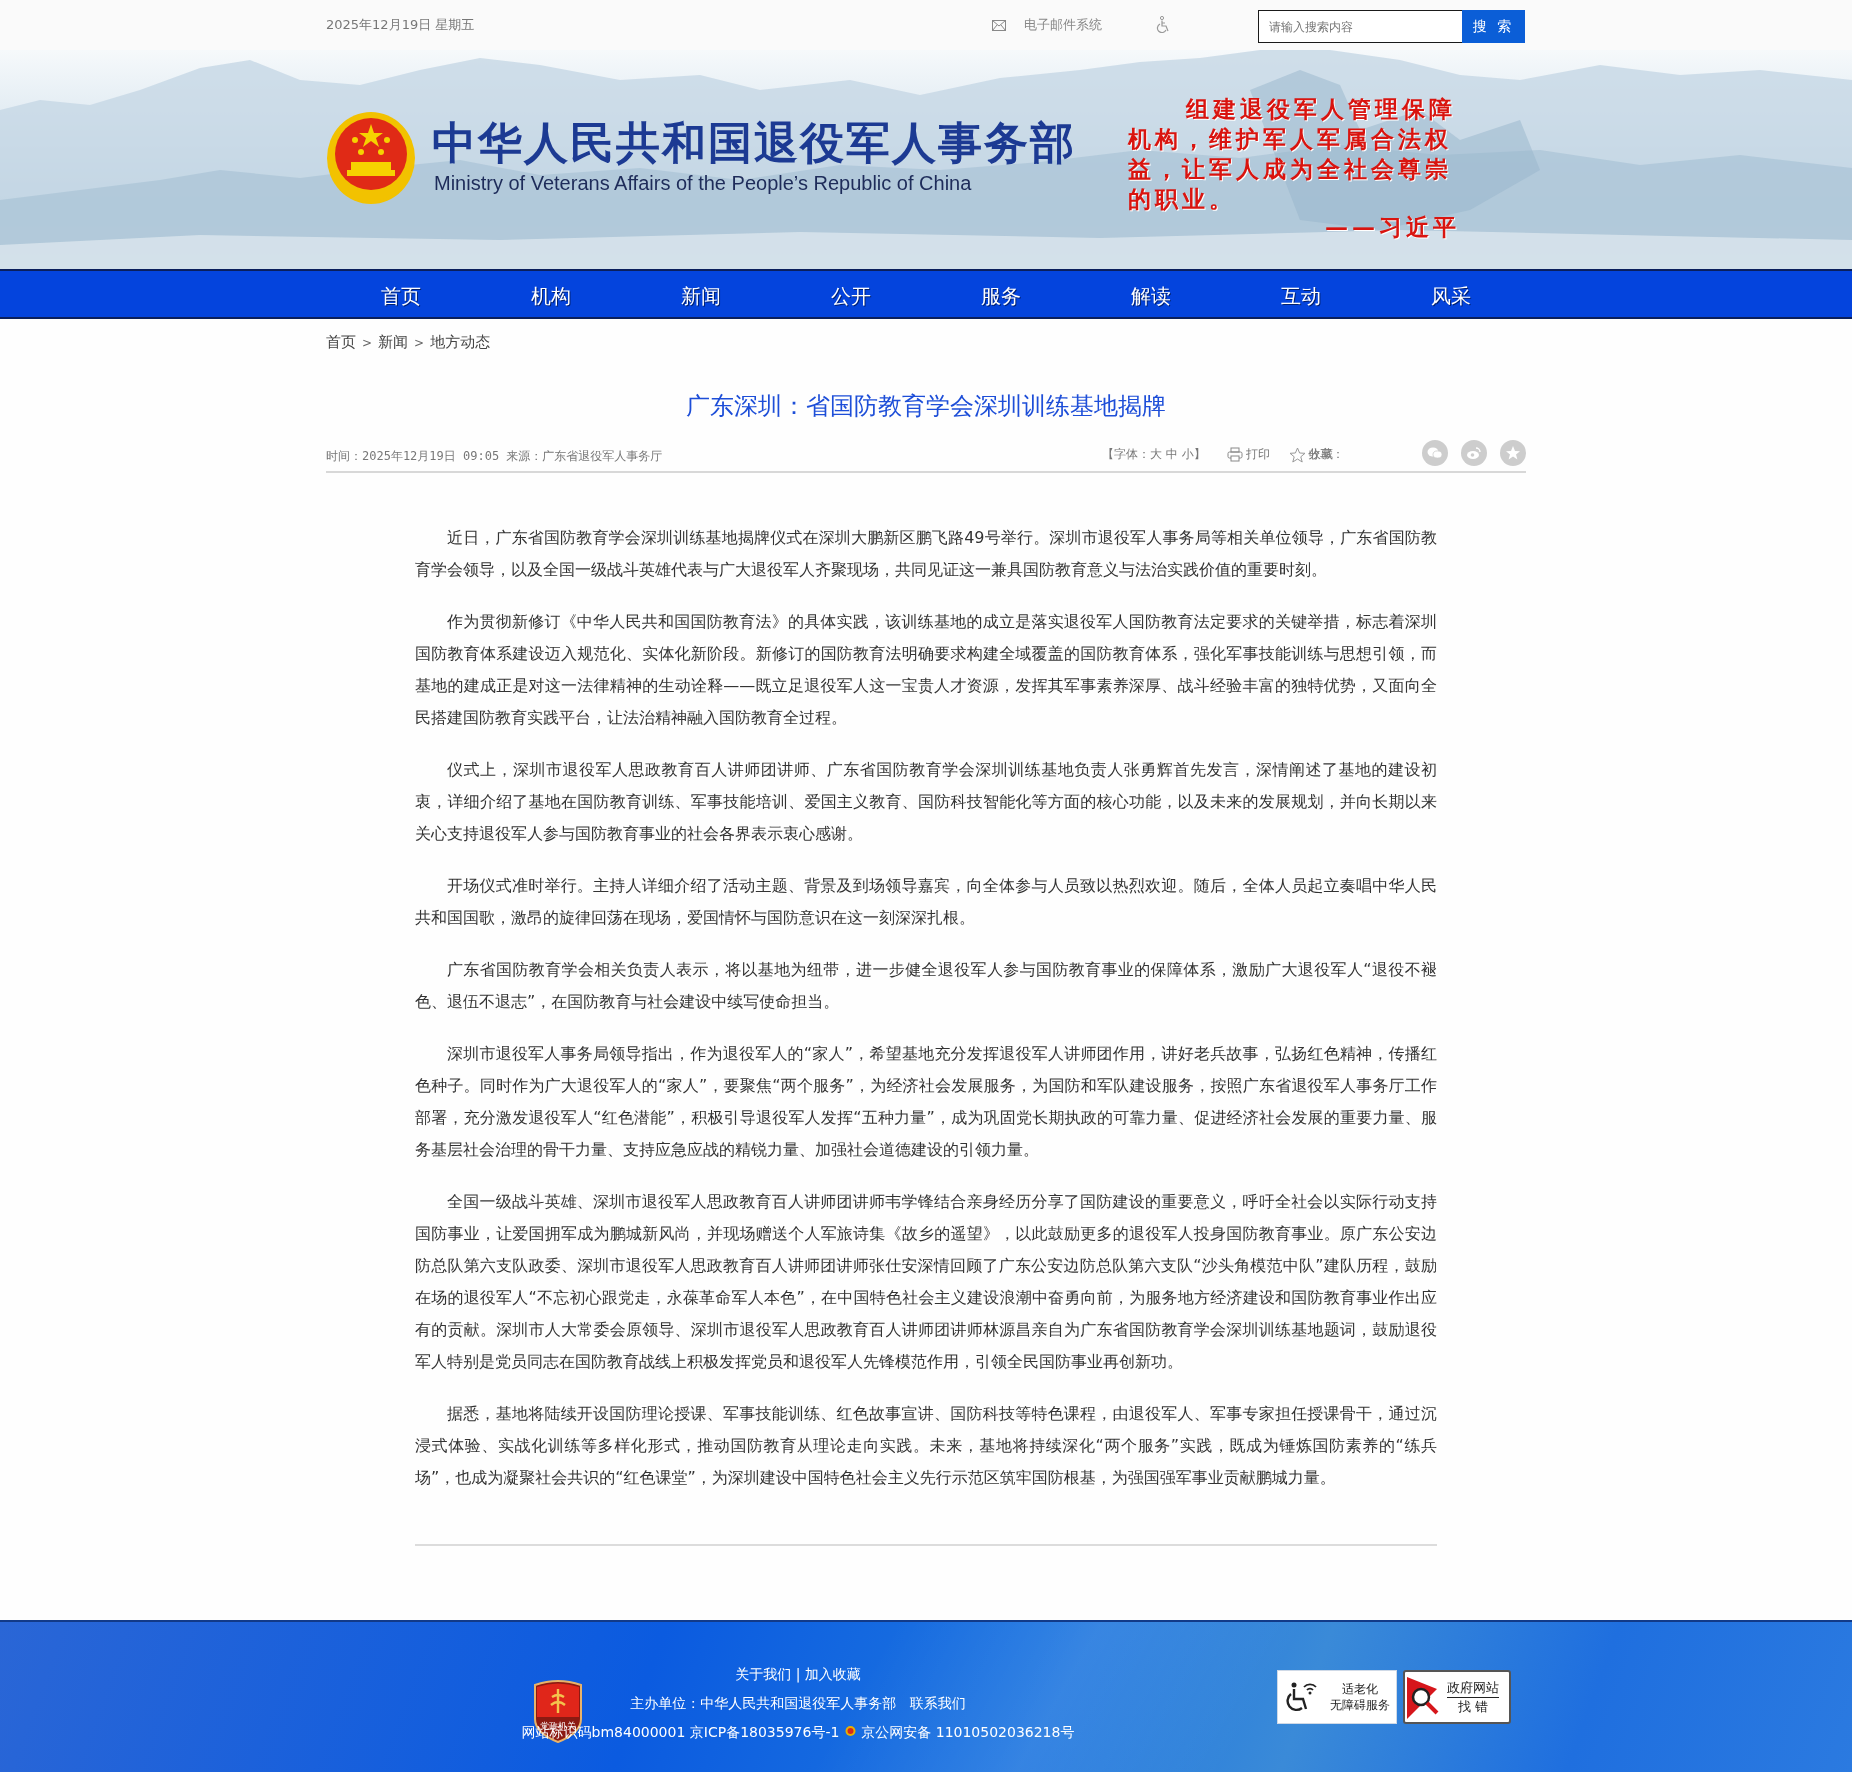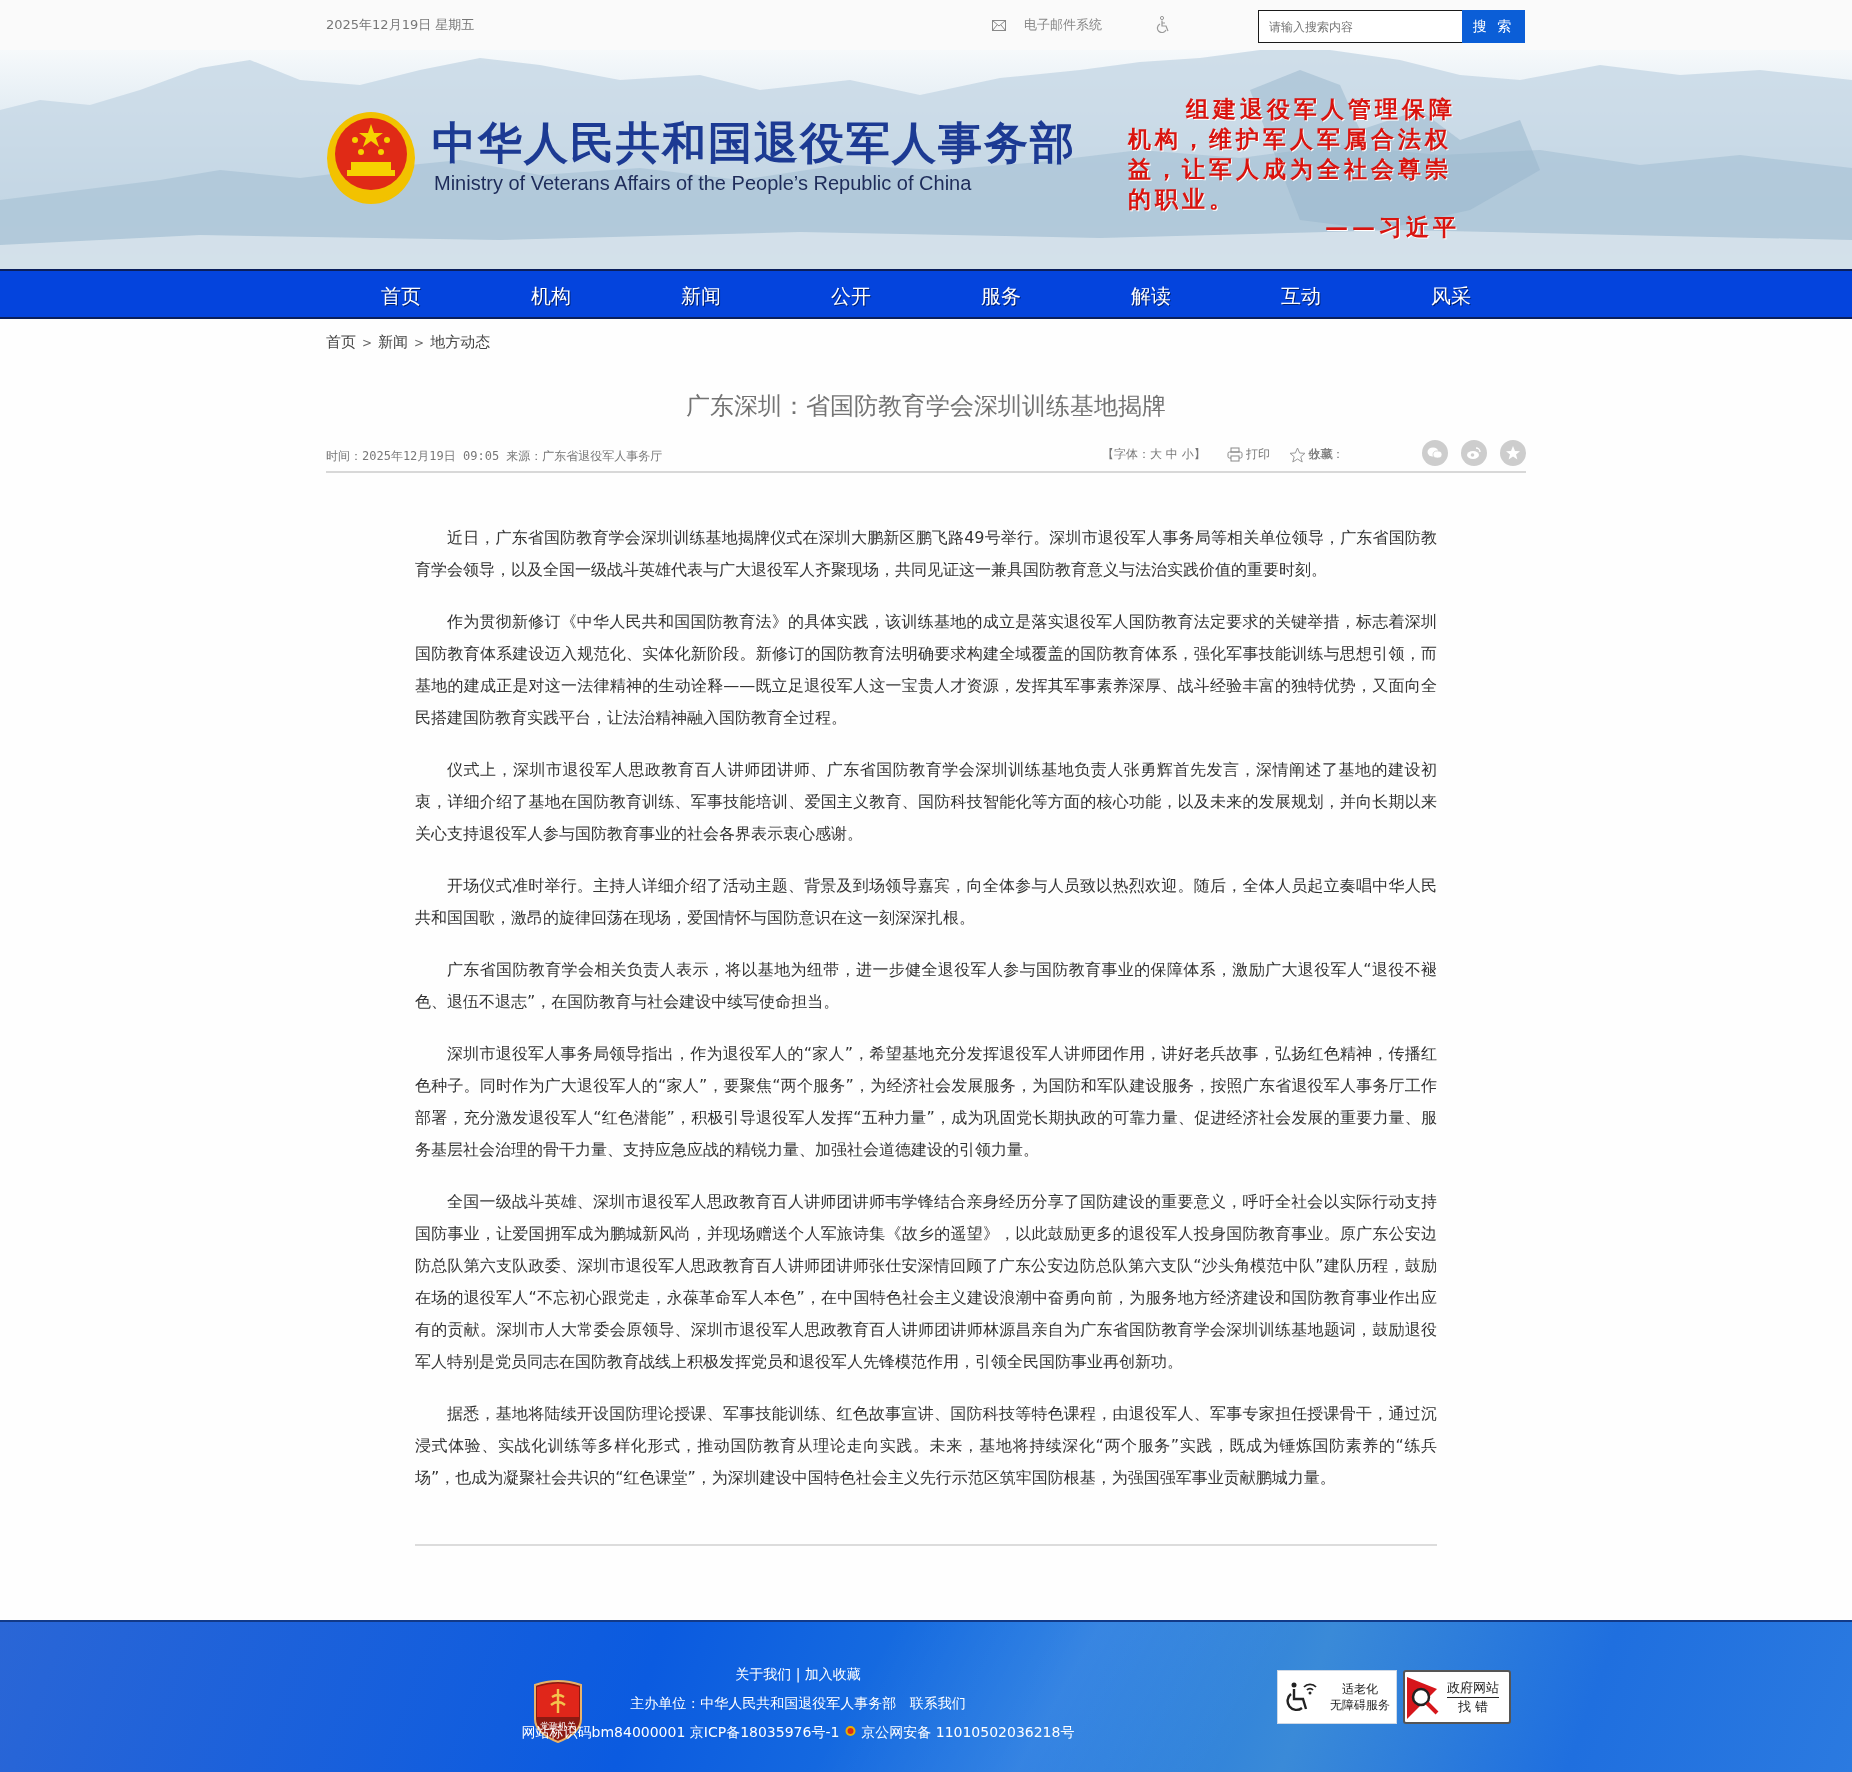--- a/index.html
+++ b/index.html
@@ -29,21 +29,21 @@
   
   .nav { position: absolute; left: 0; top: 269px; width: 1852px; height: 50px; background: #0444dd; border-top: 2px solid #0a1f5c; border-bottom: 2px solid #0a1f5c; }
   .nav a { position: absolute; top: 12px; width: 100px; margin-left: -50px; text-align: center; color: #fff; font-size: 20px; text-decoration: none; text-shadow: 1px 1px 0 #02206e; }
 
   
   .crumb { position: absolute; left: 326px; top: 333px; font-size: 15px; color: #444; display: flex; gap: 6px; align-items: center; }
   .crumb .sep { font-size: 12px; color: #666; }
   .crumb a { color: #444; text-decoration: none; }
 
   
-  .art-title { position: absolute; left: 0; width: 1852px; top: 390px; text-align: center; font-size: 24px; color: #737373; }
+  .art-title { position: absolute; left: 0; width: 1852px; top: 390px; text-align: center; font-size: 24px; color: #1d4ed8; }
   .meta { position: absolute; left: 326px; top: 448px; font-size: 12px; color: #777; font-family: "DejaVu Sans Mono", monospace; }
   .tools { position: absolute; top: 446px; font-size: 12px; color: #777; display: flex; align-items: center; gap: 3px; }
   .tools.font { left: 1102px; }
   .tools.print { left: 1227px; }
   .tools.fav { left: 1289px; }
   .tools.share { left: 1308px; }
   .share-icon { position: absolute; top: 440px; width: 26px; height: 26px; border-radius: 50%; background: #cdcdcd; display: flex; align-items: center; justify-content: center; }
   .meta-line { position: absolute; left: 326px; top: 471px; width: 1200px; height: 2px; background: #d8d8d8; }
 
   

